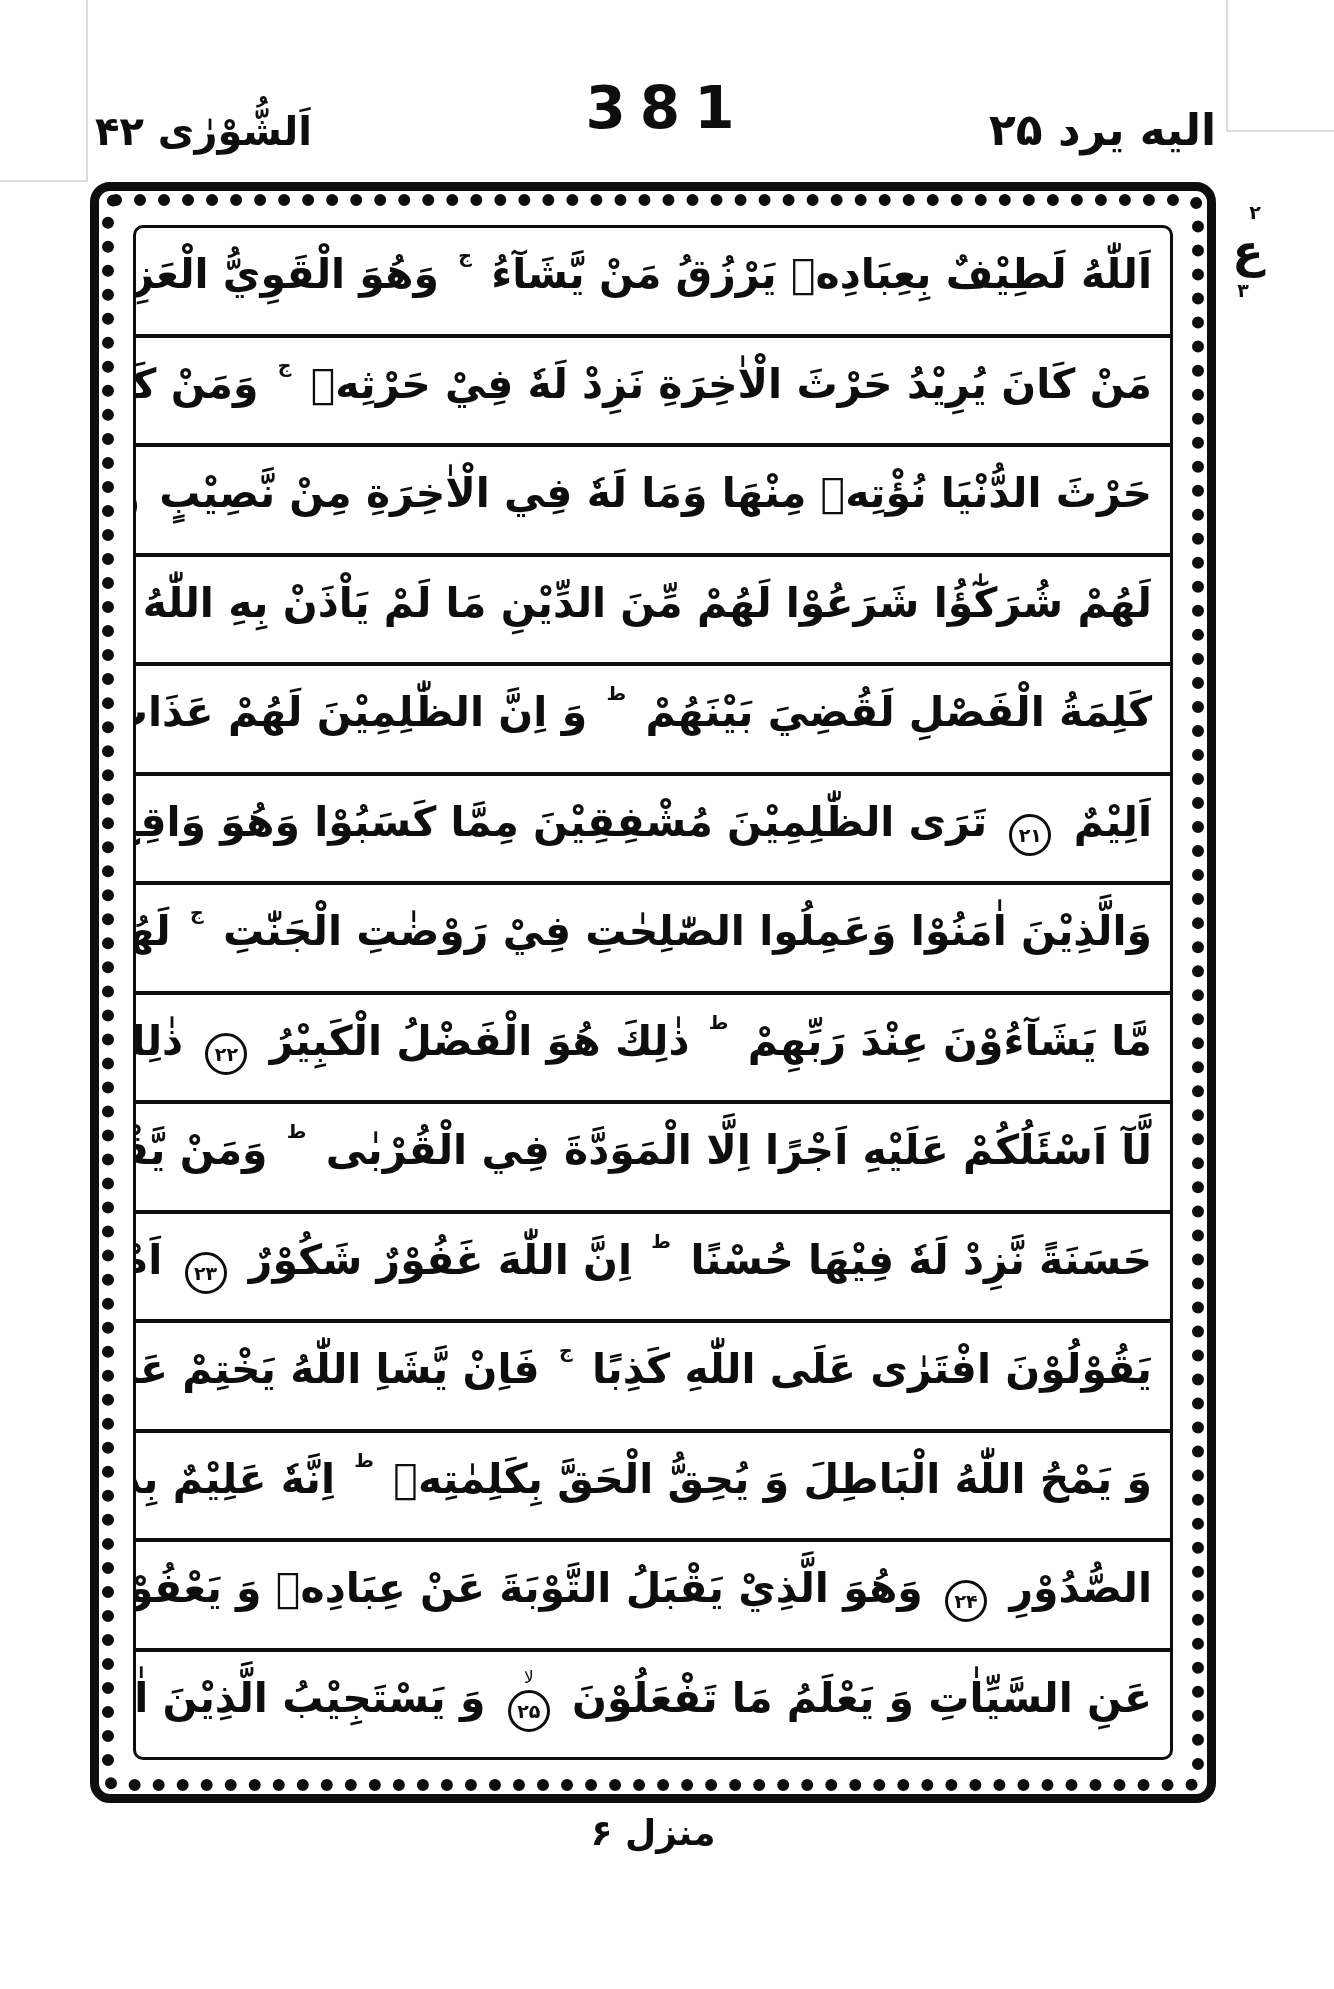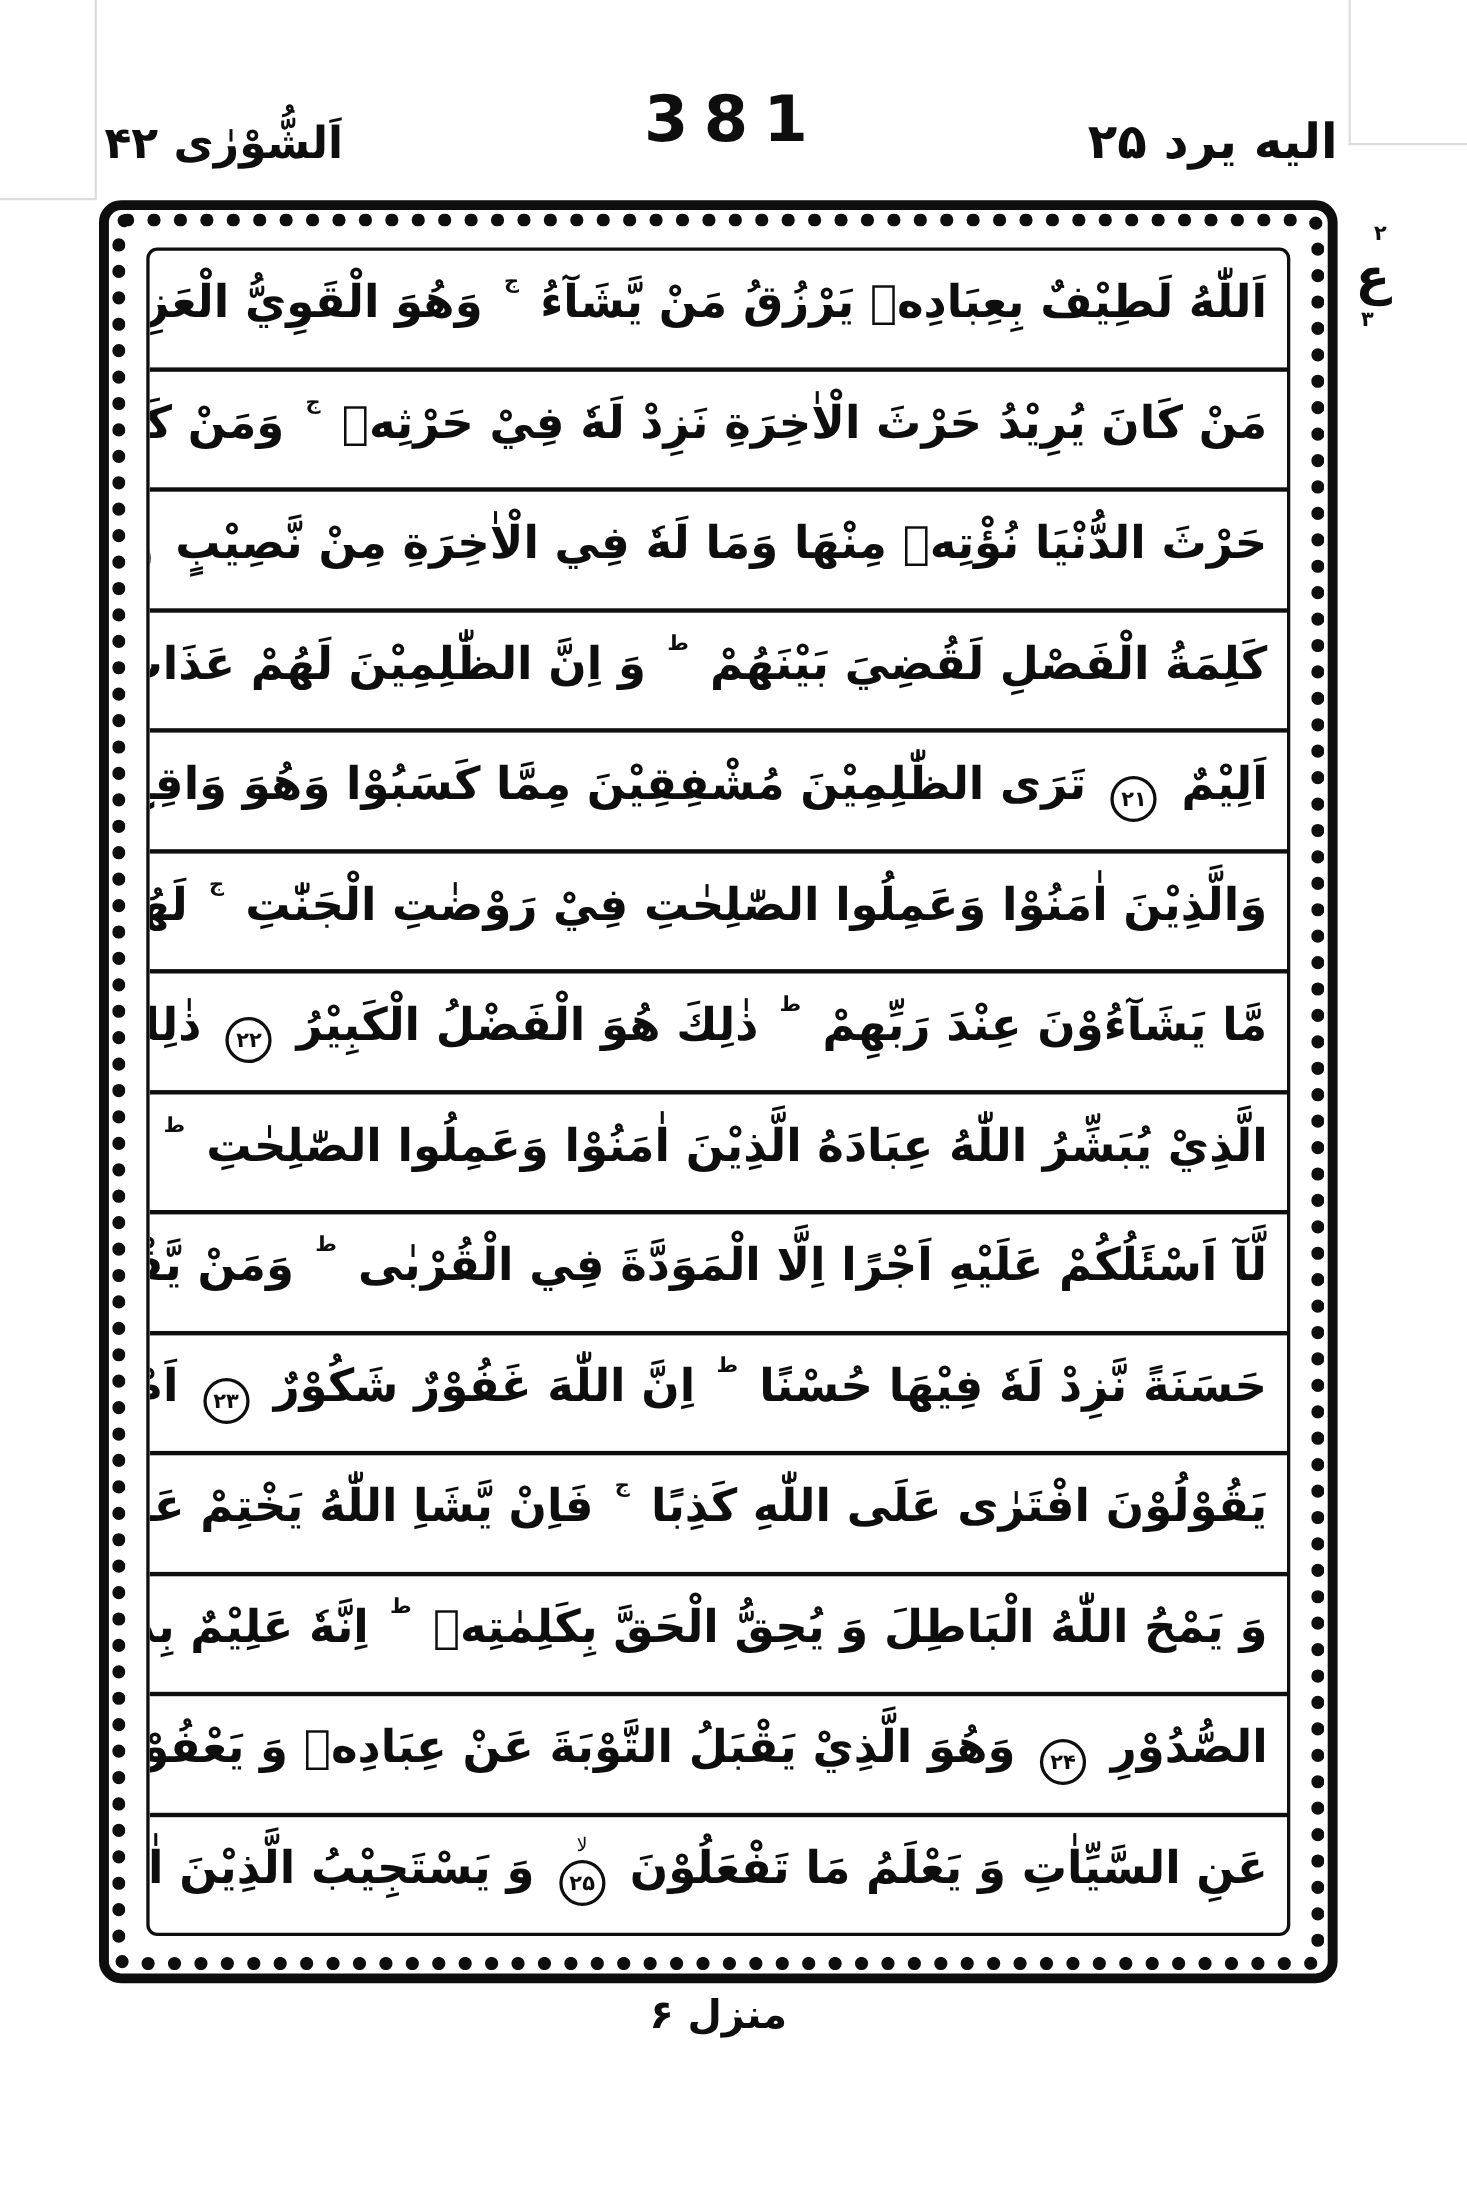--- a/index.html
+++ b/index.html
@@ -80,25 +80,25 @@
 <div class="hdr" id="hdr-surah">اَلشُّوْرٰى ۴۲</div>
 <div class="hdr" id="hdr-page">381</div>
 <div class="hdr" id="hdr-juz">اليه يرد ۲۵</div>
 
 <div class="frame">
   <div class="beads">
     <div class="inner">
         <div class="row"><span class="vtext">اَللّٰهُ لَطِيْفٌ بِعِبَادِهٖ يَرْزُقُ مَنْ يَّشَآءُ</span> <span class="stopmark">ج</span> <span class="vtext">وَهُوَ الْقَوِيُّ الْعَزِيْزُ</span>  </div>
         <div class="row"><span class="vtext">مَنْ كَانَ يُرِيْدُ حَرْثَ الْاٰخِرَةِ نَزِدْ لَهٗ فِيْ حَرْثِهٖ</span> <span class="stopmark">ج</span> <span class="vtext">وَمَنْ كَانَ يُرِيْدُ</span> </div>
         <div class="row"><span class="vtext">حَرْثَ الدُّنْيَا نُؤْتِهٖ مِنْهَا وَمَا لَهٗ فِي الْاٰخِرَةِ مِنْ نَّصِيْبٍ</span> <span class="ayah">۲۰</span>  </div>
+        <div class="row"><span class="vtext">لَهُمْ شُرَكٰٓؤُا شَرَعُوْا لَهُمْ مِّنَ الدِّيْنِ مَا لَمْ يَاْذَنْ بِهِ اللّٰهُ</span>   </div>
         <div class="row"><span class="vtext">كَلِمَةُ الْفَصْلِ لَقُضِيَ بَيْنَهُمْ</span> <span class="stopmark">ط</span> <span class="vtext">وَ اِنَّ الظّٰلِمِيْنَ لَهُمْ عَذَابٌ</span> </div>
         <div class="row"><span class="vtext">اَلِيْمٌ</span> <span class="ayah">۲۱</span> <span class="vtext">تَرَى الظّٰلِمِيْنَ مُشْفِقِيْنَ مِمَّا كَسَبُوْا وَهُوَ وَاقِعٌ بِهِمْ</span>  </div>
         <div class="row"><span class="vtext">وَالَّذِيْنَ اٰمَنُوْا وَعَمِلُوا الصّٰلِحٰتِ فِيْ رَوْضٰتِ الْجَنّٰتِ</span> <span class="stopmark">ج</span> <span class="vtext">لَهُمْ</span> </div>
         <div class="row"><span class="vtext">مَّا يَشَآءُوْنَ عِنْدَ رَبِّهِمْ</span> <span class="stopmark">ط</span> <span class="vtext">ذٰلِكَ هُوَ الْفَضْلُ الْكَبِيْرُ</span> <span class="ayah">۲۲</span> <span class="vtext">ذٰلِكَ</span> </div>
-        <div class="row"><span class="vtext">الَّذِيْ يُبَشِّرُ اللّٰهُ عِبَادَهُ الَّذِيْنَ اٰمَنُوْا وَعَمِلُوا الصّٰلِحٰتِ</span> <span class="stopmark">ط</span>  </div>
         <div class="row"><span class="vtext">لَّآ اَسْئَلُكُمْ عَلَيْهِ اَجْرًا اِلَّا الْمَوَدَّةَ فِي الْقُرْبٰى</span> <span class="stopmark">ط</span> <span class="vtext">وَمَنْ يَّقْتَرِفْ</span> </div>
         <div class="row"><span class="vtext">حَسَنَةً نَّزِدْ لَهٗ فِيْهَا حُسْنًا</span> <span class="stopmark">ط</span> <span class="vtext">اِنَّ اللّٰهَ غَفُوْرٌ شَكُوْرٌ</span> <span class="ayah">۲۳</span> <span class="vtext">اَمْ</span> </div>
         <div class="row"><span class="vtext">يَقُوْلُوْنَ افْتَرٰى عَلَى اللّٰهِ كَذِبًا</span> <span class="stopmark">ج</span> <span class="vtext">فَاِنْ يَّشَاِ اللّٰهُ يَخْتِمْ عَلٰى قَلْبِكَ</span>  </div>
         <div class="row"><span class="vtext">وَ يَمْحُ اللّٰهُ الْبَاطِلَ وَ يُحِقُّ الْحَقَّ بِكَلِمٰتِهٖ</span> <span class="stopmark">ط</span> <span class="vtext">اِنَّهٗ عَلِيْمٌ بِذَاتِ</span> </div>
         <div class="row"><span class="vtext">الصُّدُوْرِ</span> <span class="ayah">۲۴</span> <span class="vtext">وَهُوَ الَّذِيْ يَقْبَلُ التَّوْبَةَ عَنْ عِبَادِهٖ وَ يَعْفُوْا</span> </div>
         <div class="row"><span class="vtext">عَنِ السَّيِّاٰتِ وَ يَعْلَمُ مَا تَفْعَلُوْنَ</span> <span class="ayah">۲۵<span class="ayahmark">لا</span></span> <span class="vtext">وَ يَسْتَجِيْبُ الَّذِيْنَ اٰمَنُوْا</span> </div>
       </div>
   </div>
 </div>
 

